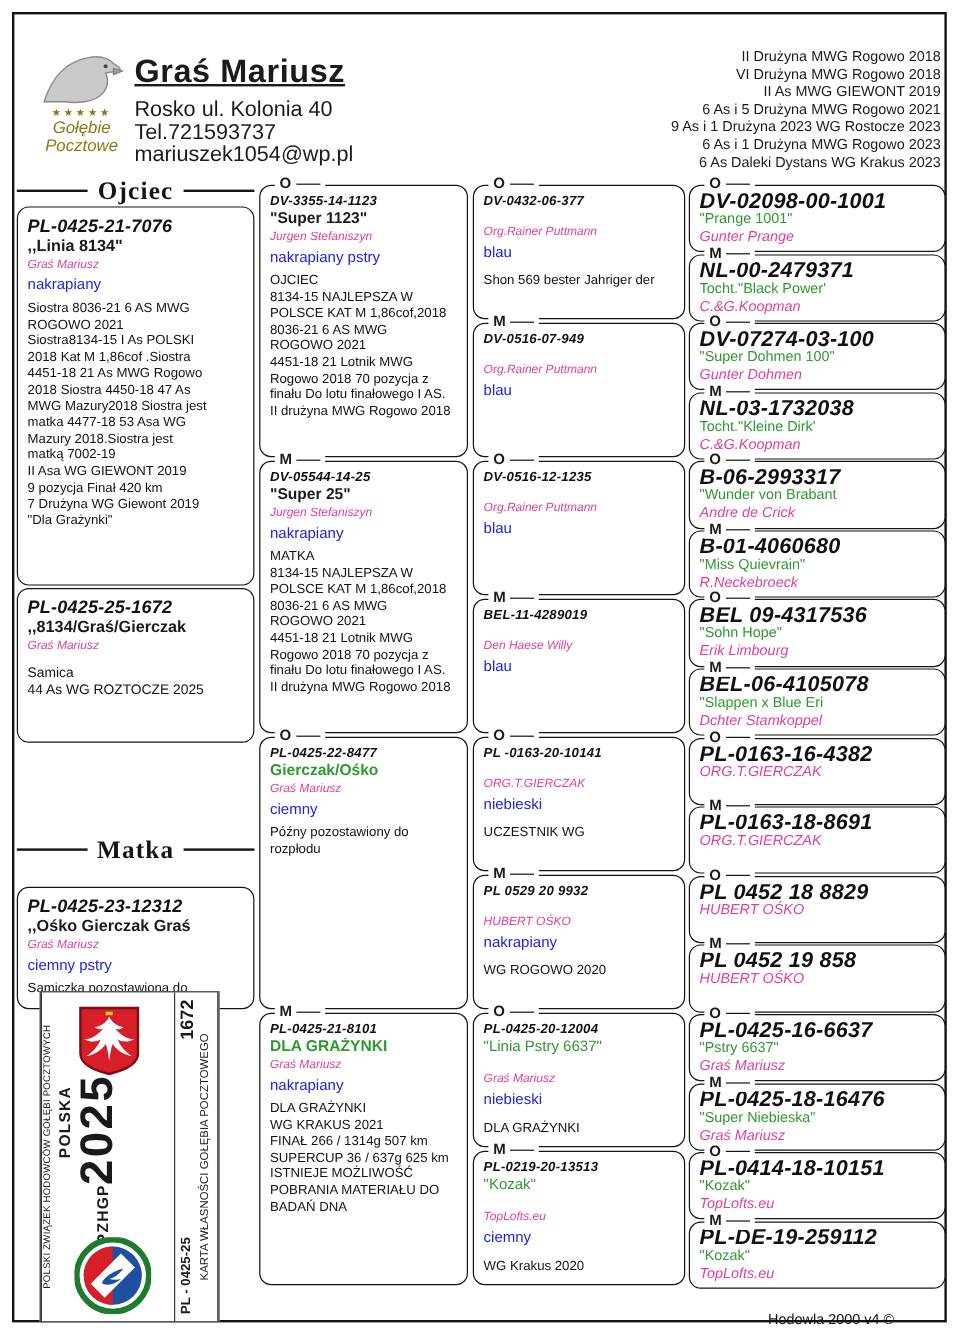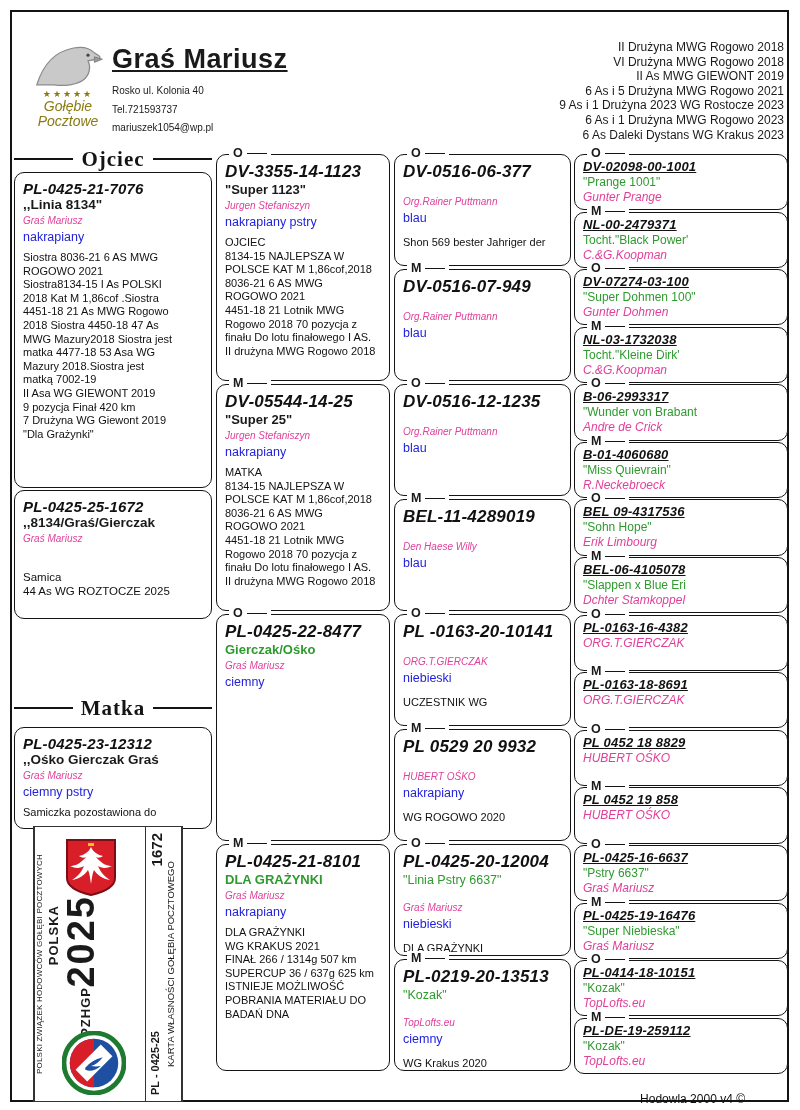--- a/index.html
+++ b/index.html
@@ -7,59 +7,59 @@
   .page { position:relative; width:800px; height:1110px; background:#ffffff; color:#1a1a1a; overflow:hidden; }
   .frame { position:absolute; left:10px; top:10px; width:779px; height:1092px; border:2.5px solid #141414; }
 
   
   .logo { position:absolute; left:24px; top:40px; width:88px; text-align:center; }
   .eagle { width:76px; height:48px; display:block; margin:0 auto; }
   .stars { font-size:9px; color:#8a7a10; letter-spacing:2px; margin-top:1px; }
   .club { font-size:14px; font-weight:normal; font-style:italic; color:#8a7a10; line-height:15px; }
   .owner { position:absolute; left:112px; top:44px; }
   .owner-name { font-size:27px; font-weight:bold; text-decoration:underline; letter-spacing:.5px; margin-bottom:7px; }
-  .owner-line { font-size:10px; line-height:18.5px; }
+  .owner-line { font-size:18px; line-height:18.5px; }
   .achievements { position:absolute; right:16px; top:40px; text-align:right; font-size:12px; line-height:14.6px; }
 
   
   .col { position:absolute; display:flex; flex-direction:column; }
   .col1 { left:14px;  top:146px; width:198px; }
   .col2 { left:216px; top:154px; width:174px; gap:3px; }
   .col3 { left:394px; top:154px; width:177px; gap:2.6px; }
   .col4 { left:574px; top:154px; width:214px; gap:1.4px; }
 
   .sec-title { display:flex; align-items:center; gap:8px; font-family:"Liberation Serif", serif; font-weight:bold; color:#141414; }
   .sec-title::before, .sec-title::after { content:""; flex:1; border-top:2px solid #141414; }
   .sec-title.big { font-size:21px; letter-spacing:1px; height:26px; }
   .sec-title.small { font-size:14px; height:18px; margin-top:6px; }
 
   .pbox { position:relative; border:1.6px solid #141414; border-radius:10px; background:#fff; padding:7px 8px 5px; }
   .pbox [data-bind]:empty { display:none; }
   .father { height:316px; margin-top:0; }
   .subject { height:129px; margin-top:2px; }
-  .mother { height:102px; margin-top:6px; }
+  .mother { height:102px; margin-top:18px; }
   .spacer { height:76px; }
   .g2 { height:227px; }
   .g3 { height:112.4px; }
   .g4 { height:56.2px; padding:4px 8px 3px; }
 
-  .ring { font-weight:bold; font-style:italic; font-size:17px; letter-spacing:.2px; color:#111; }
+  .ring { font-weight:bold; font-style:italic; font-size:11px; letter-spacing:.2px; color:#111; }
   .ring.xl { font-size:15px; }
-  .g4 .ring { font-size:13px; line-height:16px;text-decoration:underline; }
+  .g4 .ring { font-size:18px; line-height:16px; }
   .pname { font-size:12.5px; color:#2e9a2e; line-height:16px; }
   .col1 .pname { color:#1a1a1a; font-weight:bold; font-size:13.5px; }
   .g2 .pname { font-weight:bold; font-size:13px; }
   .g4 .pname { font-size:12px; line-height:15px; }
   .breeder { font-size:10px; font-style:italic; color:#e0409a; line-height:16px; }
   .g4 .breeder { font-size:12px; line-height:15px; }
   .g3 .breeder { margin-top:12px; }
   .pcolor { font-size:12.5px; color:#2222dd; line-height:16px; }
   .notes { font-size:11px; line-height:13.6px; white-space:pre-line; margin-top:6px; color:#111; }
   .g3 .notes { margin-top:10px; }
-  .subject .notes { margin-top:24px; font-size:11.5px; }
+  .subject .notes { margin-top:8px; font-size:11.5px; }
 
   .marker { position:absolute; top:-9px; left:12px; background:#fff; padding:0 4px; font-weight:bold; font-size:12.5px; display:flex; align-items:center; line-height:15px; }
   .mdash { display:inline-block; width:20px; border-top:1.6px solid #141414; margin-left:4px; }
 
   
   .stamp { position:absolute; left:33px; top:826px; width:150px; height:276px; background:#fff; border:1.5px solid #333; z-index:6; }
   .vtext { writing-mode:vertical-rl; transform:rotate(180deg); }
   .stamp-left  { position:absolute; left:0; top:0; bottom:0; width:15px; border-right:1px solid #333; font-size:8px; text-align:center; letter-spacing:.2px; }
   .stamp-right { position:absolute; right:0; top:0; bottom:0; width:17px; border-left:1px solid #333; font-size:9.5px; text-align:center; }
   .stamp-strip { position:absolute; right:17px; top:0; bottom:0; width:20px; border-left:1px solid #333; }
@@ -198,20 +198,22 @@
     </div>
       <div class="pbox g2">
       <div class="marker">
           <span data-bind="gen2.2.marker">O</span>
           <span class="mdash"></span>
         </div>
       <div class="ring" data-bind="gen2.2.ring">PL-0425-22-8477</div>
       <div class="pname" data-bind="gen2.2.name" style="color: rgb(46, 154, 46);">Gierczak/Ośko</div>
       <div class="breeder" data-bind="gen2.2.breeder">Graś Mariusz</div>
       <div class="pcolor" data-bind="gen2.2.color">ciemny</div>
+      <div class="notes" data-bind="gen2.2.notes">Późny pozostawiony do
+rozpłodu</div>
     </div>
       <div class="pbox g2">
       <div class="marker">
           <span data-bind="gen2.3.marker">M</span>
           <span class="mdash"></span>
         </div>
       <div class="ring" data-bind="gen2.3.ring">PL-0425-21-8101</div>
       <div class="pname" data-bind="gen2.3.name" style="color: rgb(46, 154, 46);">DLA  GRAŻYNKI</div>
       <div class="breeder" data-bind="gen2.3.breeder">Graś Mariusz</div>
       <div class="pcolor" data-bind="gen2.3.color">nakrapiany</div>
@@ -225,21 +227,21 @@
     </div>
     </div>
 
   <div class="col col3">
 
   <div class="pbox g3">
       <div class="marker">
           <span data-bind="gen3.0.marker">O</span>
           <span class="mdash"></span>
         </div>
-      <div class="ring" data-bind="gen3.0.ring">DV-0516-06-377</div>
+      <div class="ring" data-bind="gen3.0.ring">DV-0432-06-377</div>
 
       <div class="breeder" data-bind="gen3.0.breeder">Org.Rainer Puttmann</div>
       <div class="pcolor" data-bind="gen3.0.color">blau</div>
       <div class="notes" data-bind="gen3.0.notes">Shon 569 bester Jahriger der</div>
     </div>
       <div class="pbox g3">
       <div class="marker">
           <span data-bind="gen3.1.marker">M</span>
           <span class="mdash"></span>
         </div>
@@ -434,21 +436,21 @@
         </div>
       <div class="ring" data-bind="gen4.12.ring">PL-0425-16-6637</div>
       <div class="pname" data-bind="gen4.12.name">"Pstry 6637"</div>
       <div class="breeder" data-bind="gen4.12.breeder">Graś Mariusz</div>
     </div>
       <div class="pbox g4">
       <div class="marker">
           <span data-bind="gen4.13.marker">M</span>
           <span class="mdash"></span>
         </div>
-      <div class="ring" data-bind="gen4.13.ring">PL-0425-19-16476</div>
+      <div class="ring" data-bind="gen4.13.ring">PL-0425-18-16476</div>
       <div class="pname" data-bind="gen4.13.name">"Super Niebieska"</div>
       <div class="breeder" data-bind="gen4.13.breeder">Graś Mariusz</div>
     </div>
       <div class="pbox g4">
       <div class="marker">
           <span data-bind="gen4.14.marker">O</span>
           <span class="mdash"></span>
         </div>
       <div class="ring" data-bind="gen4.14.ring">PL-0414-18-10151</div>
       <div class="pname" data-bind="gen4.14.name">"Kozak"</div>

